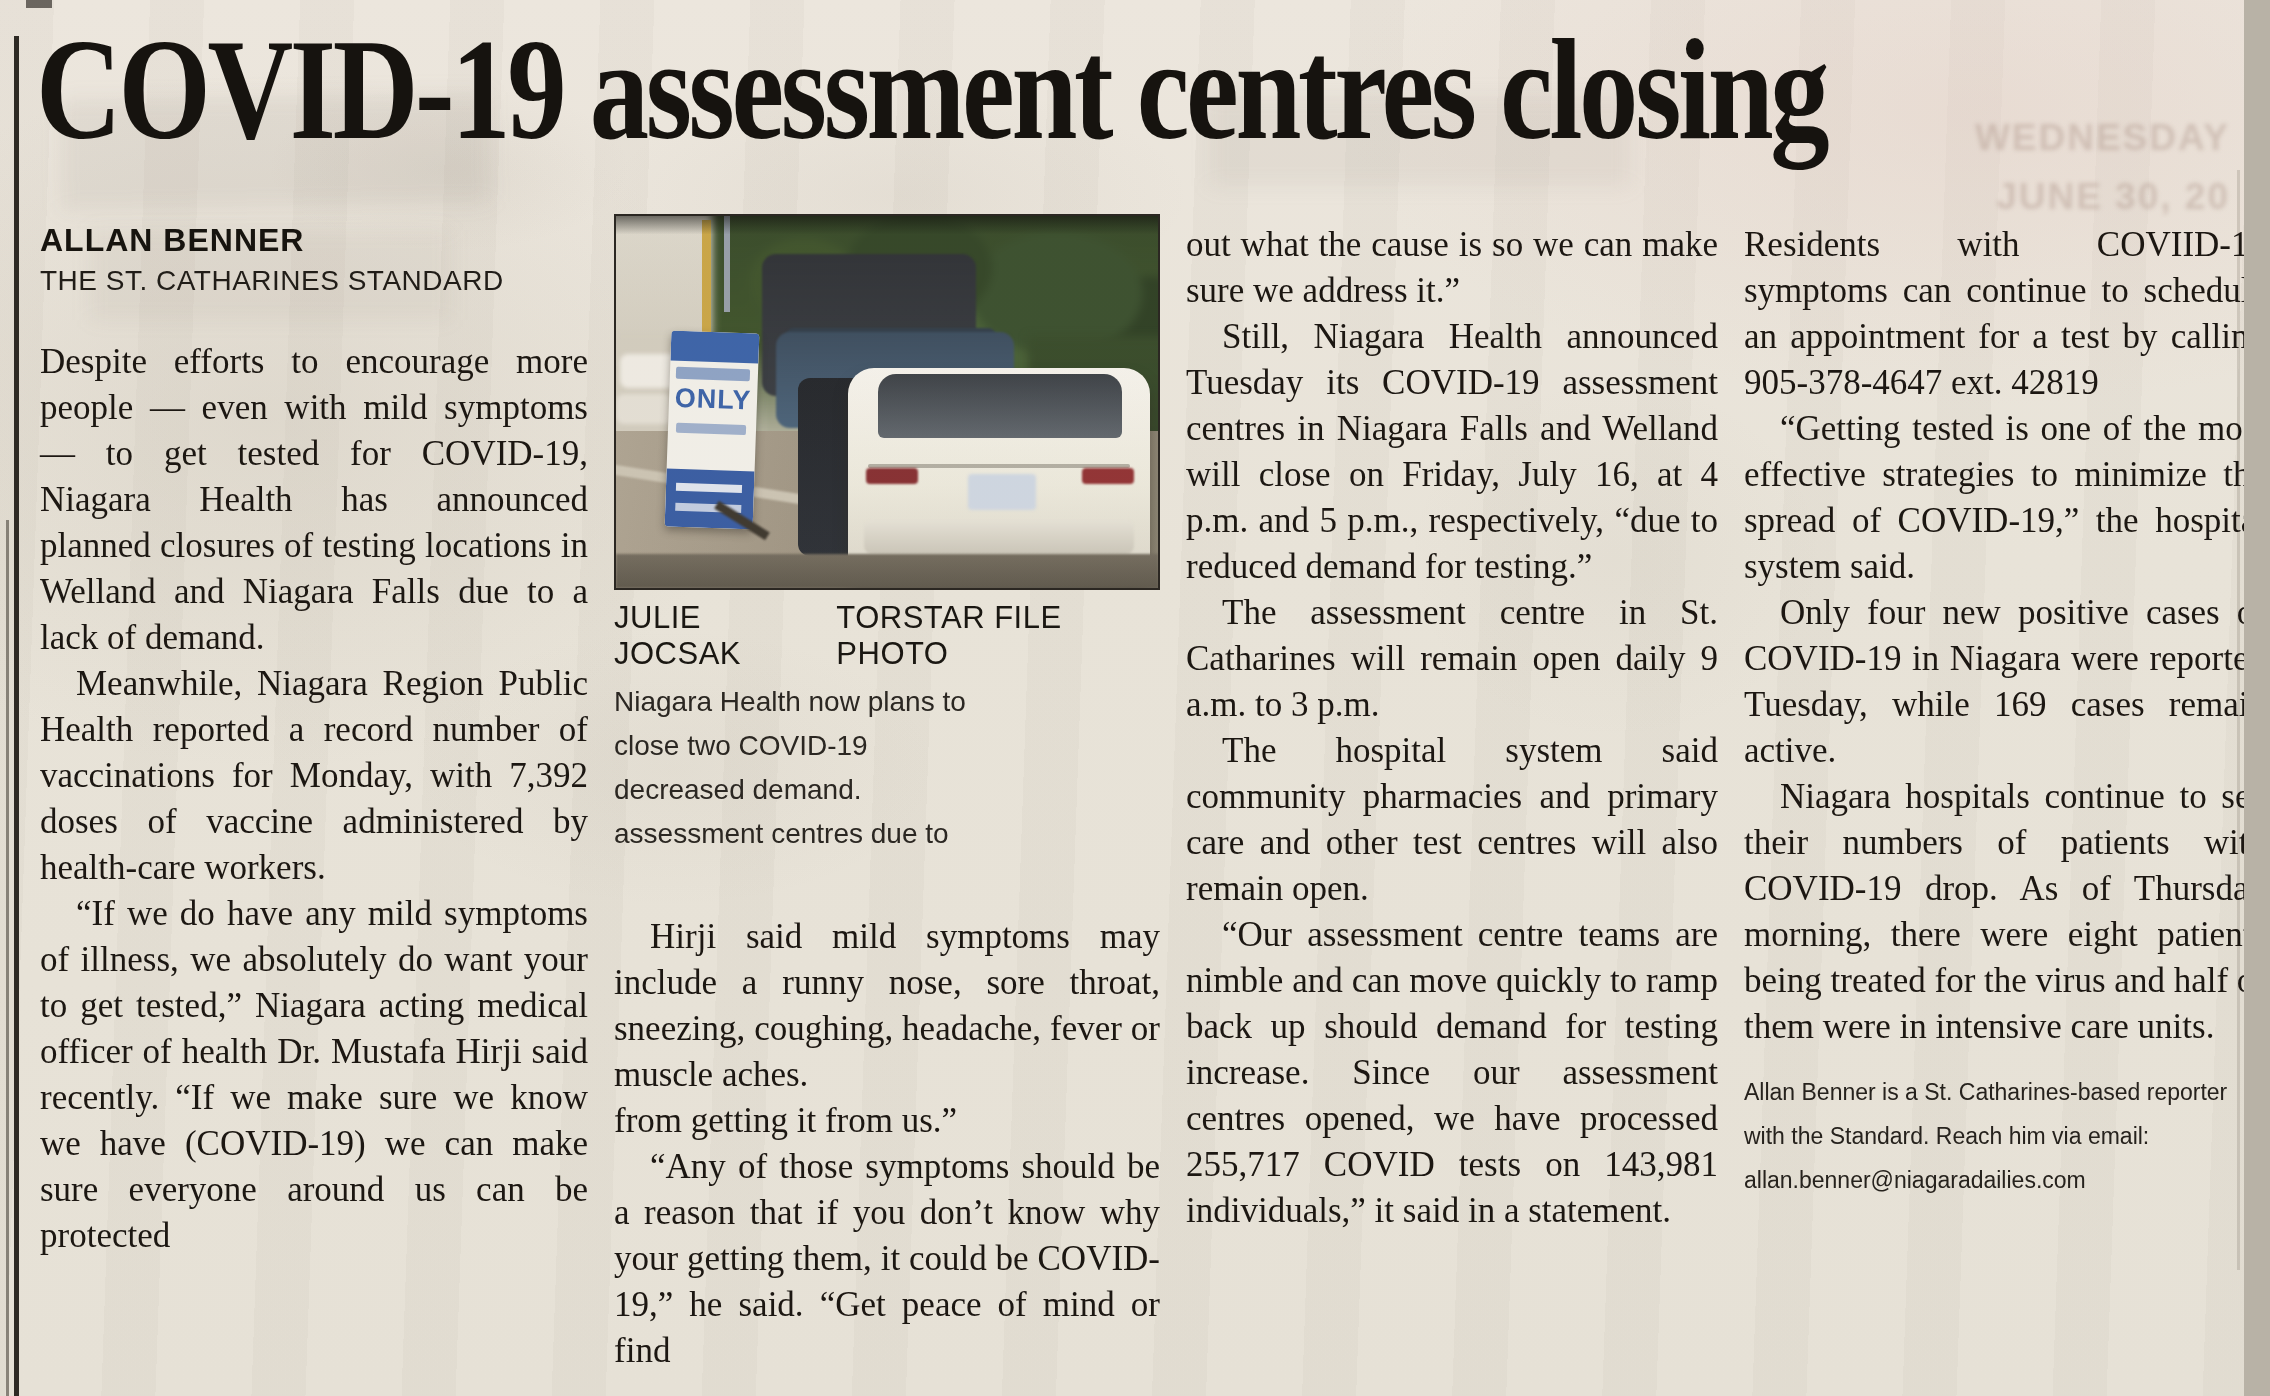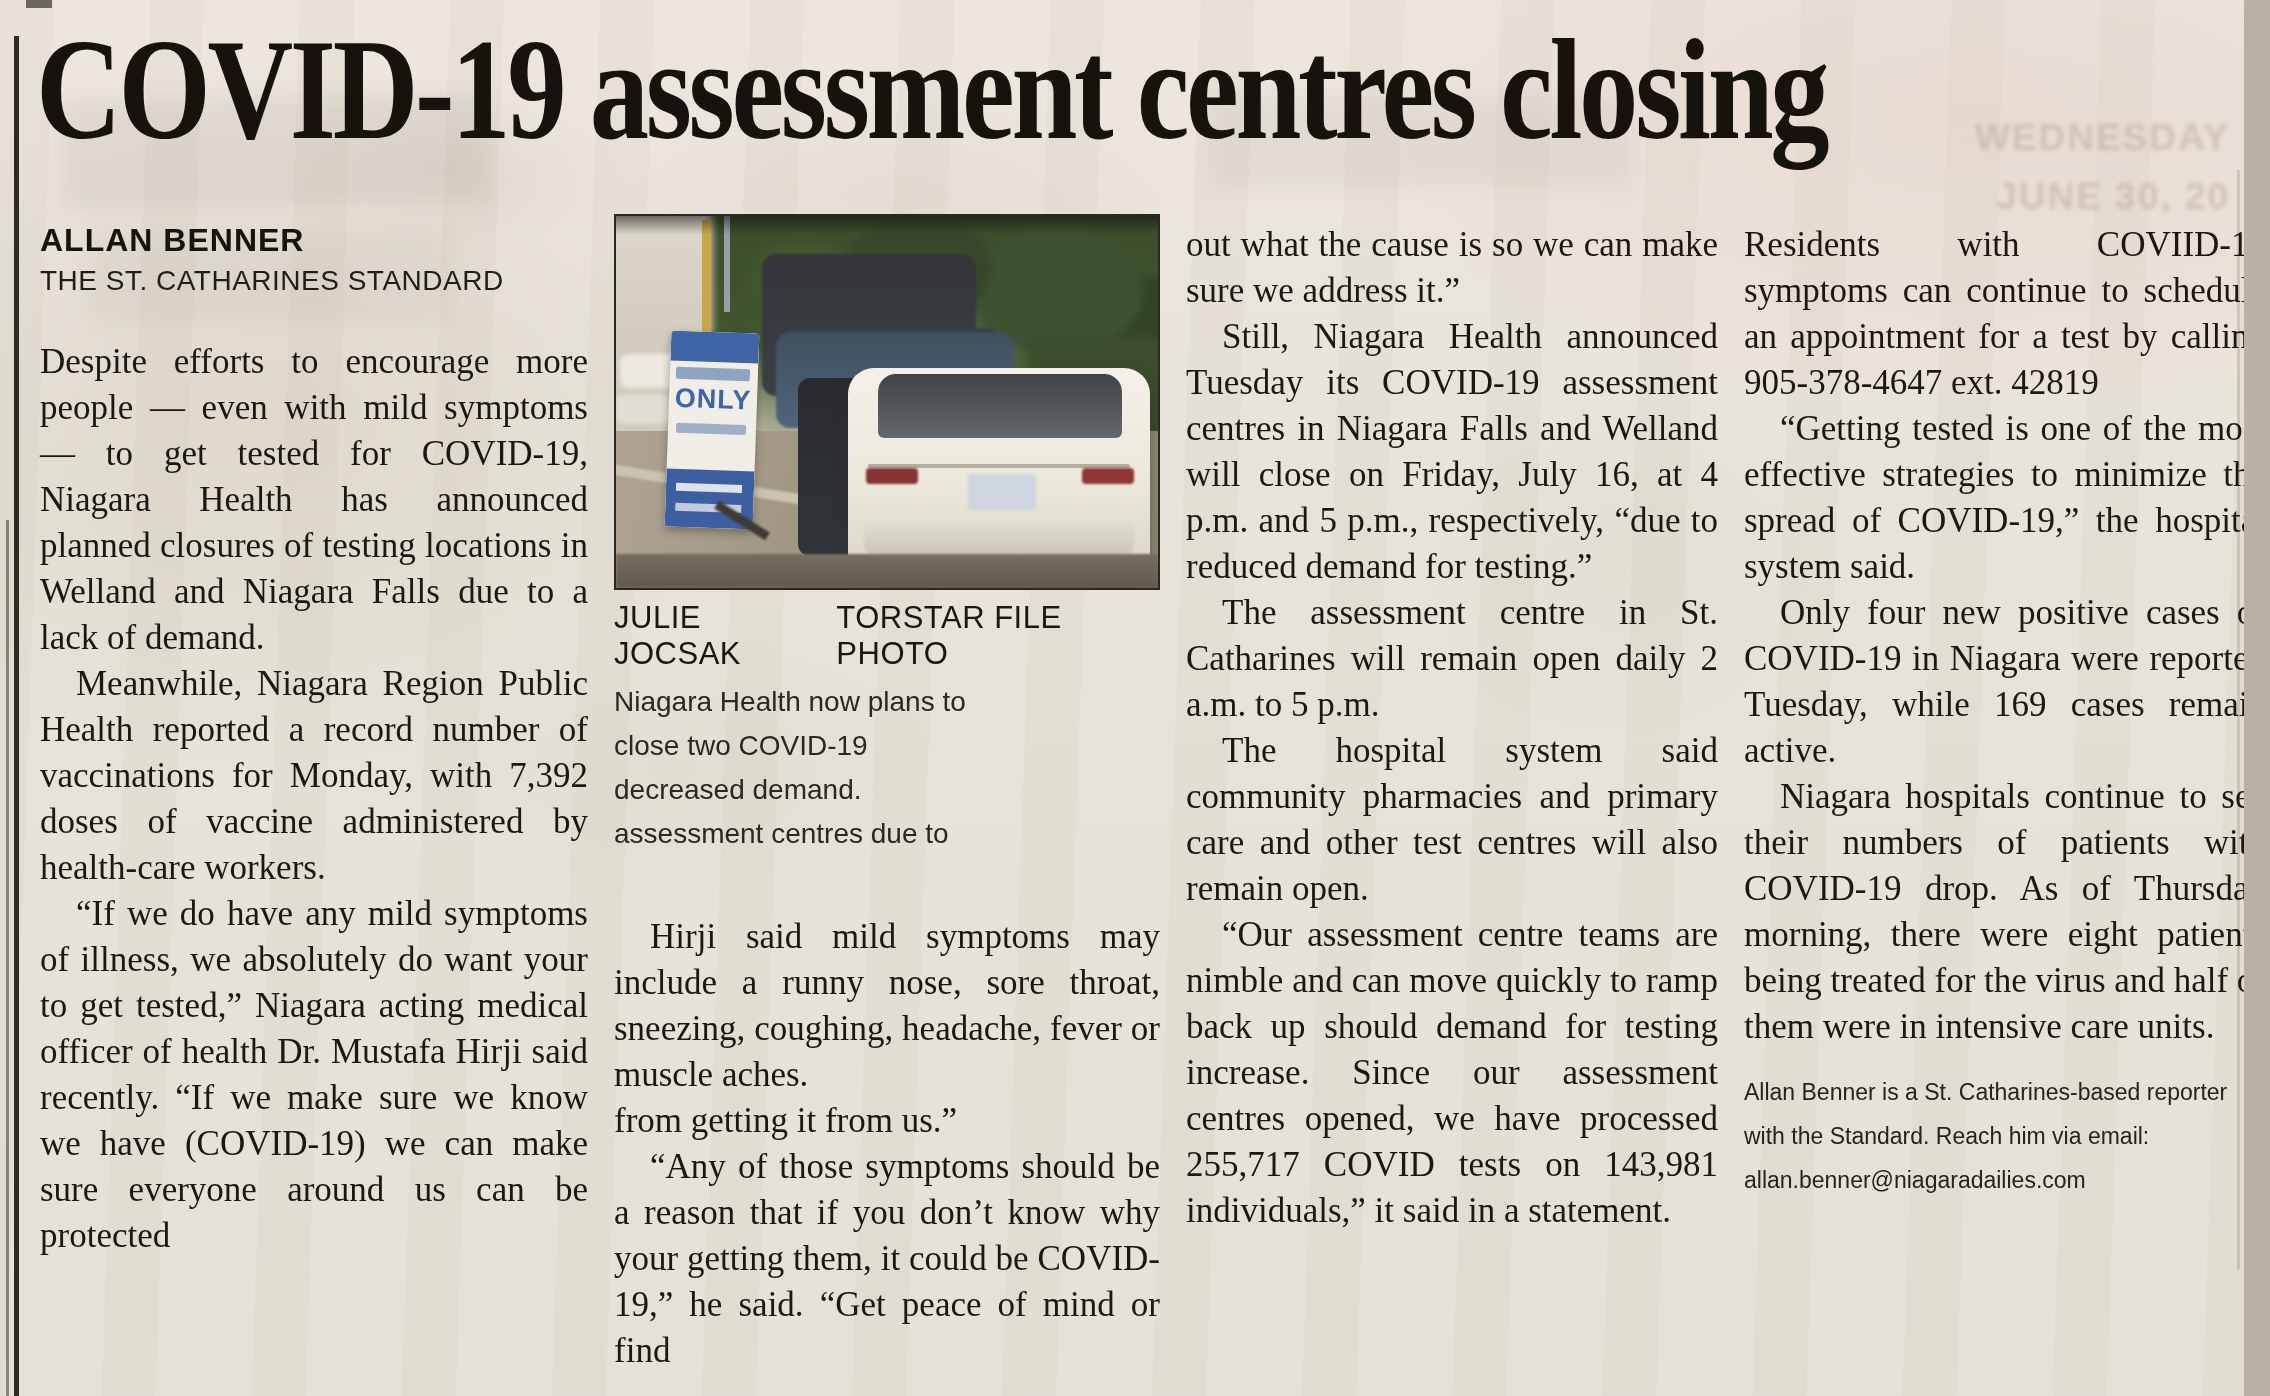--- a/index.html
+++ b/index.html
@@ -200,21 +200,21 @@
         <p class="para">Hirji said mild symptoms may include a runny nose, sore throat, sneezing, coughing, headache, fever or muscle aches.</p>
         <p class="para cont">from getting it from us.”</p>
         <p class="para">“Any of those symptoms should be a reason that if you don’t know why your getting them, it could be COVID-19,” he said. “Get peace of mind or find</p>
       </div>
   </div>
 
   <div class="col" id="col3">
     <div class="bodytext">
         <p class="para cont">out what the cause is so we can make sure we address it.”</p>
         <p class="para">Still, Niagara Health announced Tuesday its COVID-19 assessment centres in Niagara Falls and Welland will close on Friday, July 16, at 4 p.m. and 5 p.m., respectively, “due to reduced demand for testing.”</p>
-        <p class="para">The assessment centre in St. Catharines will remain open daily 2 a.m. to 5 p.m.</p>
+        <p class="para">The assessment centre in St. Catharines will remain open daily 9 a.m. to 3 p.m.</p>
         <p class="para">The hospital system said community pharmacies and primary care and other test centres will also remain open.</p>
         <p class="para">“Our assessment centre teams are nimble and can move quickly to ramp back up should demand for testing increase. Since our assessment centres opened, we have processed 255,717 COVID tests on 143,981 individuals,” it said in a statement.</p>
       </div>
   </div>
 
   <div class="col" id="col4">
     <div class="bodytext">
         <p class="para cont">Residents with COVIID-19 symptoms can continue to schedule an appointment for a test by calling 905-378-4647 ext. 42819</p>
         <p class="para">“Getting tested is one of the most effective strategies to minimize the spread of COVID-19,” the hospital system said.</p>
         <p class="para">Only four new positive cases of COVID-19 in Niagara were reported Tuesday, while 169 cases remain active.</p>

